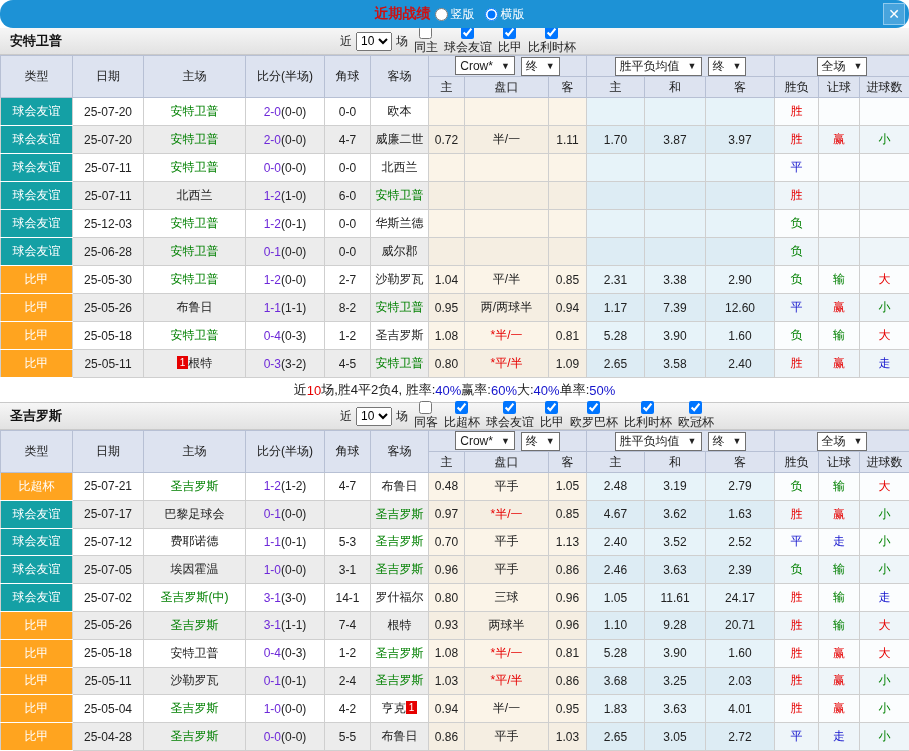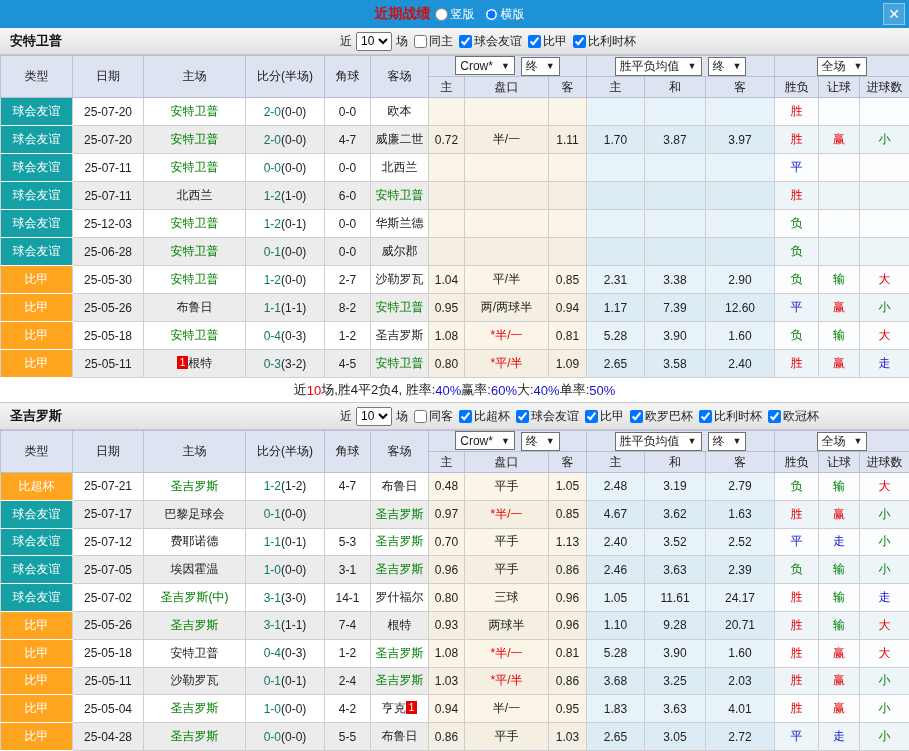--- a/index.html
+++ b/index.html
@@ -1,29 +1,29 @@
 <!DOCTYPE html>
 <html><head>
 <meta charset="utf-8">
 <style>
   html,body{margin:0;padding:0;background:#fff;}
   body{font-family:"Liberation Sans","DejaVu Sans",sans-serif;}
   .app{width:909px;height:751px;overflow:hidden;background:#fff;position:relative;font-size:12px;color:#222;}
   
-  .topbar{height:28px;background:#1d92d6;display:flex;align-items:center;justify-content:center;position:relative;}
+  .topbar{height:28px;background:#1d92d6;display:flex;align-items:center;justify-content:center;position:relative;border-radius:13px;}
   .topbar .title{color:#cf1010;font-weight:bold;font-size:14px;margin-right:4px;}
   .topbar label{color:#fff;display:inline-flex;align-items:center;margin-right:10px;cursor:pointer;}
   .topbar input{margin:0 3px 0 0;}
   .close-btn{position:absolute;right:4px;top:3px;width:22px;height:22px;background:#48a4dd;border:1px solid #8fcaee;color:#fff;font-size:14px;line-height:20px;text-align:center;cursor:pointer;padding:0;}
   
   .sec-head{height:27px;border-bottom:1px solid #c9c9c9;background:linear-gradient(#f6f6f6,#e2e2e2);display:flex;align-items:center;padding:0 0 0 10px;box-sizing:border-box;}
   .sec-title{font-weight:bold;font-size:13px;color:#111;width:330px;}
   .filters{display:flex;align-items:center;}
   .filters select{height:19px;font-size:12px;margin:0 4px;}
-  .filters label{display:inline-flex;align-items:center;margin-left:6px;cursor:pointer;}
+  .filters label{display:inline-flex;align-items:center;margin-left:6px;cursor:pointer;flex-direction:column;}
   .filters input{margin:0 2px 0 0;}
   
   table{border-collapse:collapse;table-layout:fixed;width:909px;}
   td,th{border:1px solid #cfcfcf;padding:0;text-align:center;overflow:hidden;white-space:nowrap;font-weight:normal;}
   thead th{background:#dde3f0;border-color:#b7c0d4;font-size:12px;color:#1a1a1a;}
   tr.h1 th{height:20px;} tr.h2 th{height:20px;}
   .dd{display:inline-flex;align-items:center;justify-content:space-between;background:#fff;border:1px solid #707070;height:17px;padding:0 4px;font-size:12px;gap:8px;margin:0 3px;cursor:pointer;}
   .dd .arr{font-size:9px;color:#222;}
   tbody td{height:27px;font-size:12px;}
   .sec2 tbody td{height:26.8px;}
@@ -33,21 +33,21 @@
   td.type.teal{background:#14a0a5 !important;}
   td.type.orange{background:#ffa41f !important;}
   tbody td.crm{background:#fbf4e8 !important;}
   tbody tr:nth-child(even) td.crm{background:#f5eee2 !important;}
   tbody td.eur{background:#e7f3f9 !important;}
   tbody tr:nth-child(even) td.eur{background:#ddecf4 !important;}
   tbody td.out{background:#fbfdfe !important;}
   tbody tr:nth-child(even) td.out{background:#eef5f9 !important;}
   .c-red{color:#e60000;} .c-green{color:#018001;} .c-blue{color:#1414cd;} .c-black{color:#222;}
   .green-team{color:#018001;}
-  .score-main{color:#0f766e;}
+  .score-main{color:#6d28d9;}
   .badge{display:inline-block;background:#e60000;color:#fff;font-size:10px;line-height:13px;padding:0 3px;vertical-align:1px;}
   
   .summary{height:24px;border-bottom:1px solid #c9c9c9;display:flex;align-items:center;justify-content:center;font-size:13px;background:#fff;}
 </style>
 </head>
 <body>
 
 <div class="app">
   <div class="topbar">
     <span class="title">近期战绩</span>

